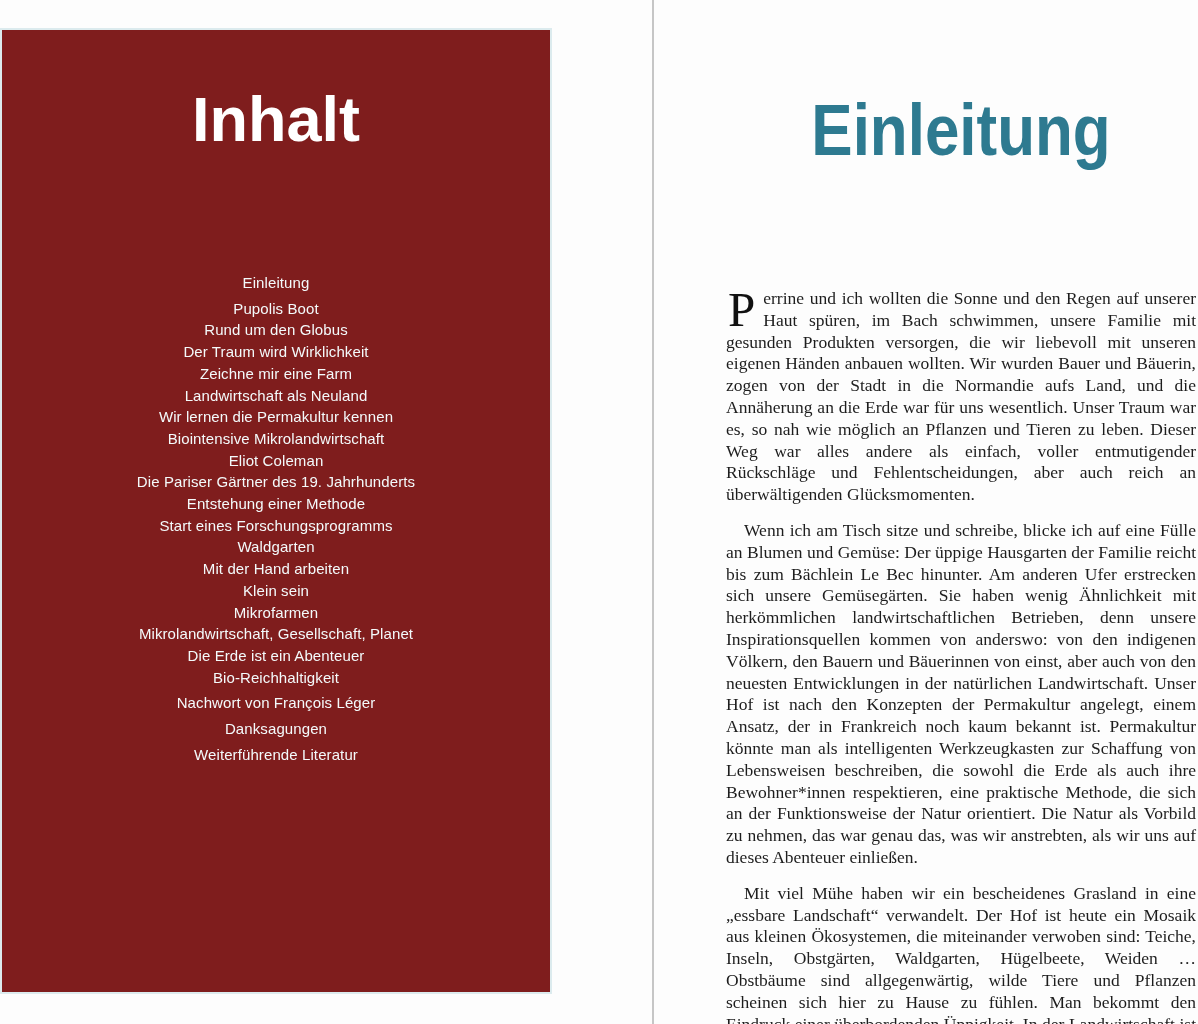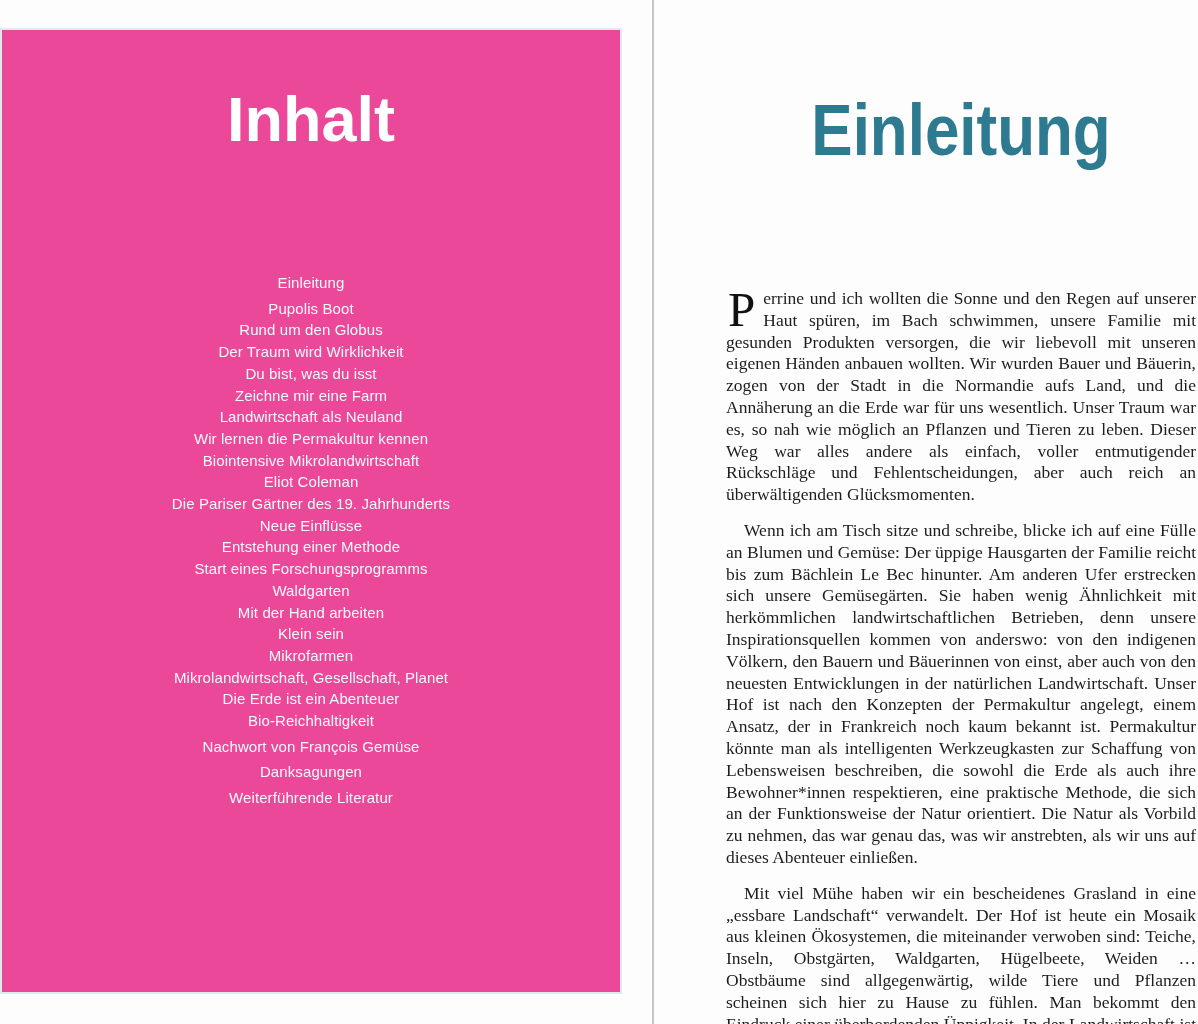--- a/index.html
+++ b/index.html
@@ -14,23 +14,23 @@
     height: 1024px;
     background: #fdfdfd;
     overflow: hidden;
   }
 
   
   .left-page-panel {
     position: absolute;
     left: 2px;
     top: 30px;
-    width: 618px;
+    width: 548px;
     height: 962px;
-    background: #ec4899;
+    background: #7f1d1d;
     box-shadow: 0 0 0 2px #dcebee;
   }
   .inhalt-title {
     position: absolute;
     top: 58px;
     left: 0;
     width: 100%;
     text-align: center;
     font-size: 63px;
     font-weight: 700;
@@ -107,40 +107,38 @@
   <div class="left-page-panel">
     <div class="inhalt-title">Inhalt</div>
 
     <div class="toc">
       <div class="toc-item">Einleitung</div>
 
       <div class="toc-gap">
           <div class="toc-item">Pupolis Boot</div>
           <div class="toc-item">Rund um den Globus</div>
           <div class="toc-item">Der Traum wird Wirklichkeit</div>
-          <div class="toc-item">Du bist, was du isst</div>
           <div class="toc-item">Zeichne mir eine Farm</div>
           <div class="toc-item">Landwirtschaft als Neuland</div>
           <div class="toc-item">Wir lernen die Permakultur kennen</div>
           <div class="toc-item">Biointensive Mikrolandwirtschaft</div>
           <div class="toc-item">Eliot Coleman</div>
           <div class="toc-item">Die Pariser Gärtner des 19. Jahrhunderts</div>
-          <div class="toc-item">Neue Einflüsse</div>
           <div class="toc-item">Entstehung einer Methode</div>
           <div class="toc-item">Start eines Forschungsprogramms</div>
           <div class="toc-item">Waldgarten</div>
           <div class="toc-item">Mit der Hand arbeiten</div>
           <div class="toc-item">Klein sein</div>
           <div class="toc-item">Mikrofarmen</div>
           <div class="toc-item">Mikrolandwirtschaft, Gesellschaft, Planet</div>
           <div class="toc-item">Die Erde ist ein Abenteuer</div>
           <div class="toc-item">Bio-Reichhaltigkeit</div>
         </div>
 
-      <div class="toc-item toc-gap">Nachwort von François Gemüse</div>
+      <div class="toc-item toc-gap">Nachwort von François Léger</div>
 
       <div class="toc-item toc-gap">Danksagungen</div>
 
       <div class="toc-item toc-gap">Weiterführende Literatur</div>
     </div>
   </div>
 
   <div class="page-divider"></div>
 
   <div class="einleitung-title">Einleitung</div>

